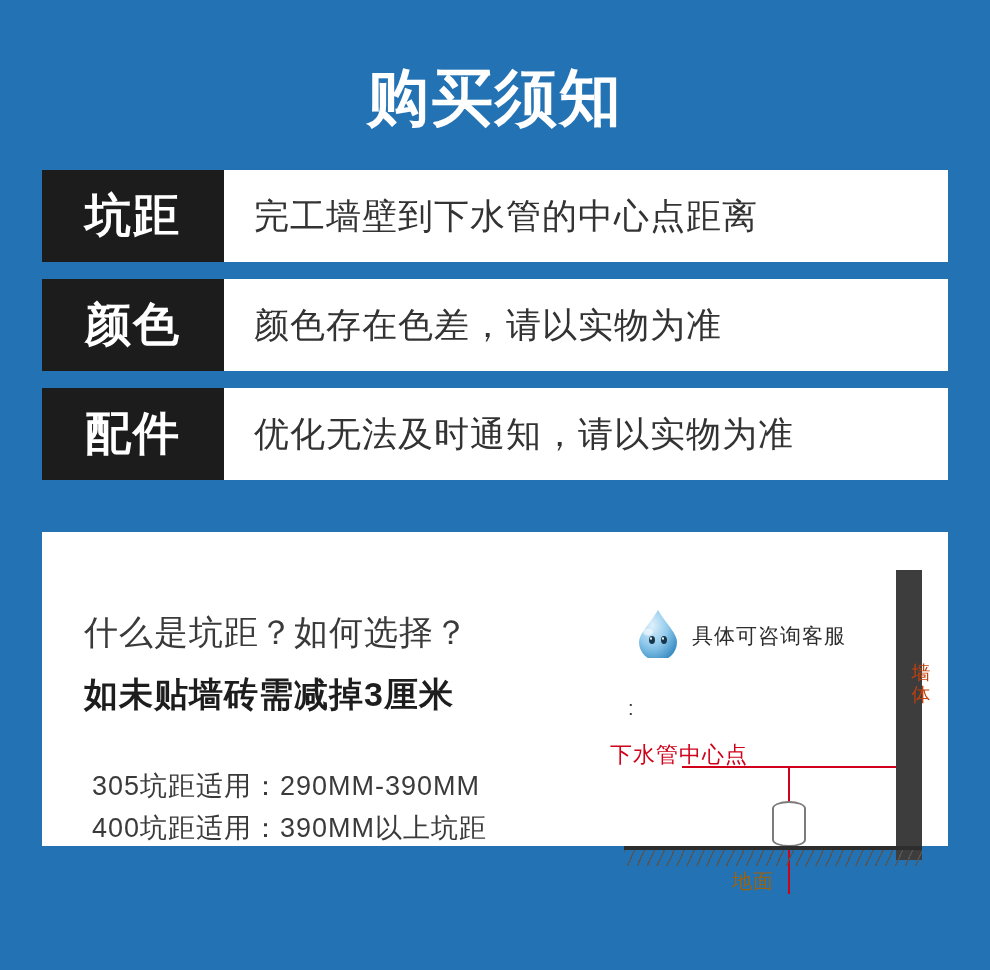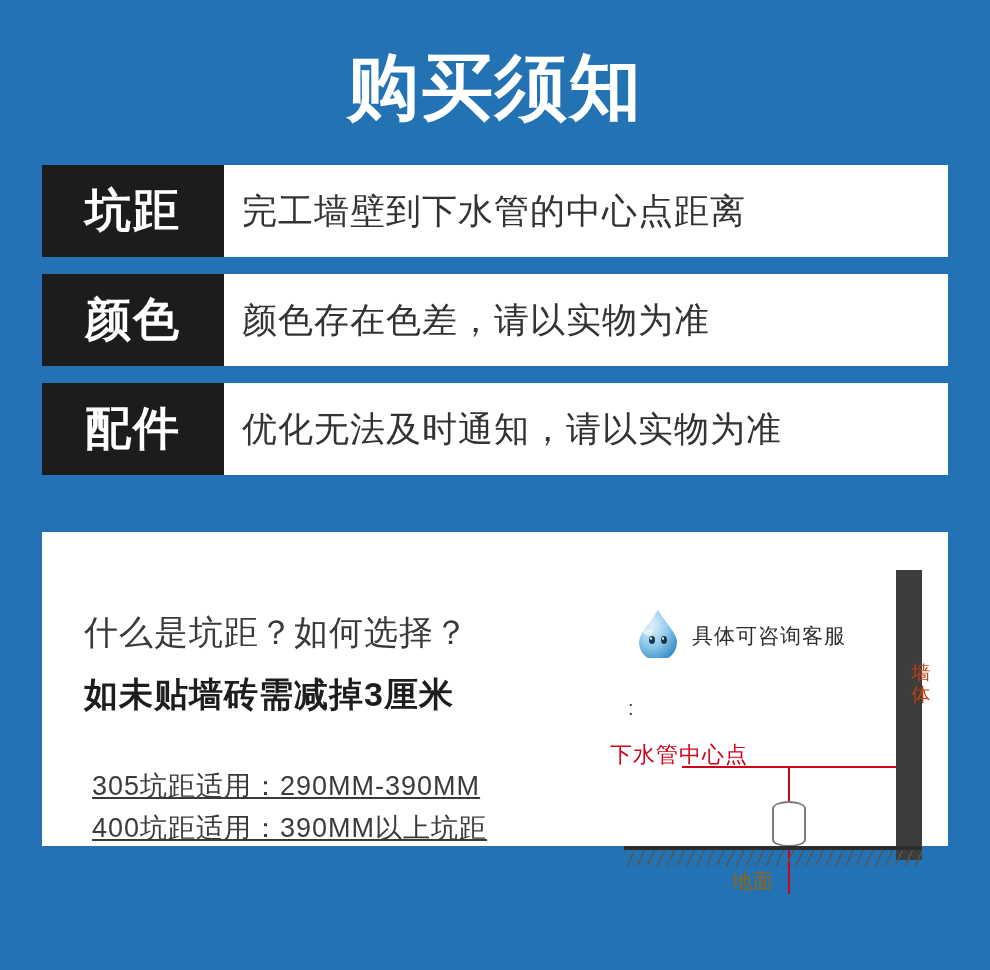--- a/index.html
+++ b/index.html
@@ -12,24 +12,24 @@
     background: #2272b4;
     font-family: "Liberation Sans", "DejaVu Sans", sans-serif;
     overflow: hidden;
     position: relative;
   }
 
   
   .page-title {
     text-align: center;
     color: #ffffff;
-    font-size: 72px;
+    font-size: 62px;
     font-weight: bold;
     letter-spacing: 2px;
-    padding-top: 48px;
+    padding-top: 64px;
     line-height: 1.1;
   }
 
   
   .notice-list {
     margin: 38px 42px 0 42px;
   }
   .notice-row {
     display: flex;
     align-items: stretch;
@@ -48,21 +48,21 @@
     font-size: 46px;
     font-weight: bold;
     letter-spacing: 2px;
   }
   .notice-text {
     flex: 1;
     display: flex;
     align-items: center;
     color: #333333;
     font-size: 35px;
-    padding-left: 18px;
+    padding-left: 30px;
     letter-spacing: 1px;
   }
 
   
   .info-card {
     position: absolute;
     left: 42px;
     top: 532px;
     width: 906px;
     height: 314px;
@@ -98,21 +98,20 @@
   .spec-list {
     margin-top: 48px;
     padding-left: 8px;
   }
   .spec-line {
     font-size: 27px;
     color: #3a3a3a;
     letter-spacing: 1px;
     line-height: 1.55;
     white-space: nowrap;
-    text-decoration: underline;
   }
 
   
   .diagram {
     position: absolute;
     left: 540px;
     top: 18px;
     width: 350px;
     height: 360px;
   }

